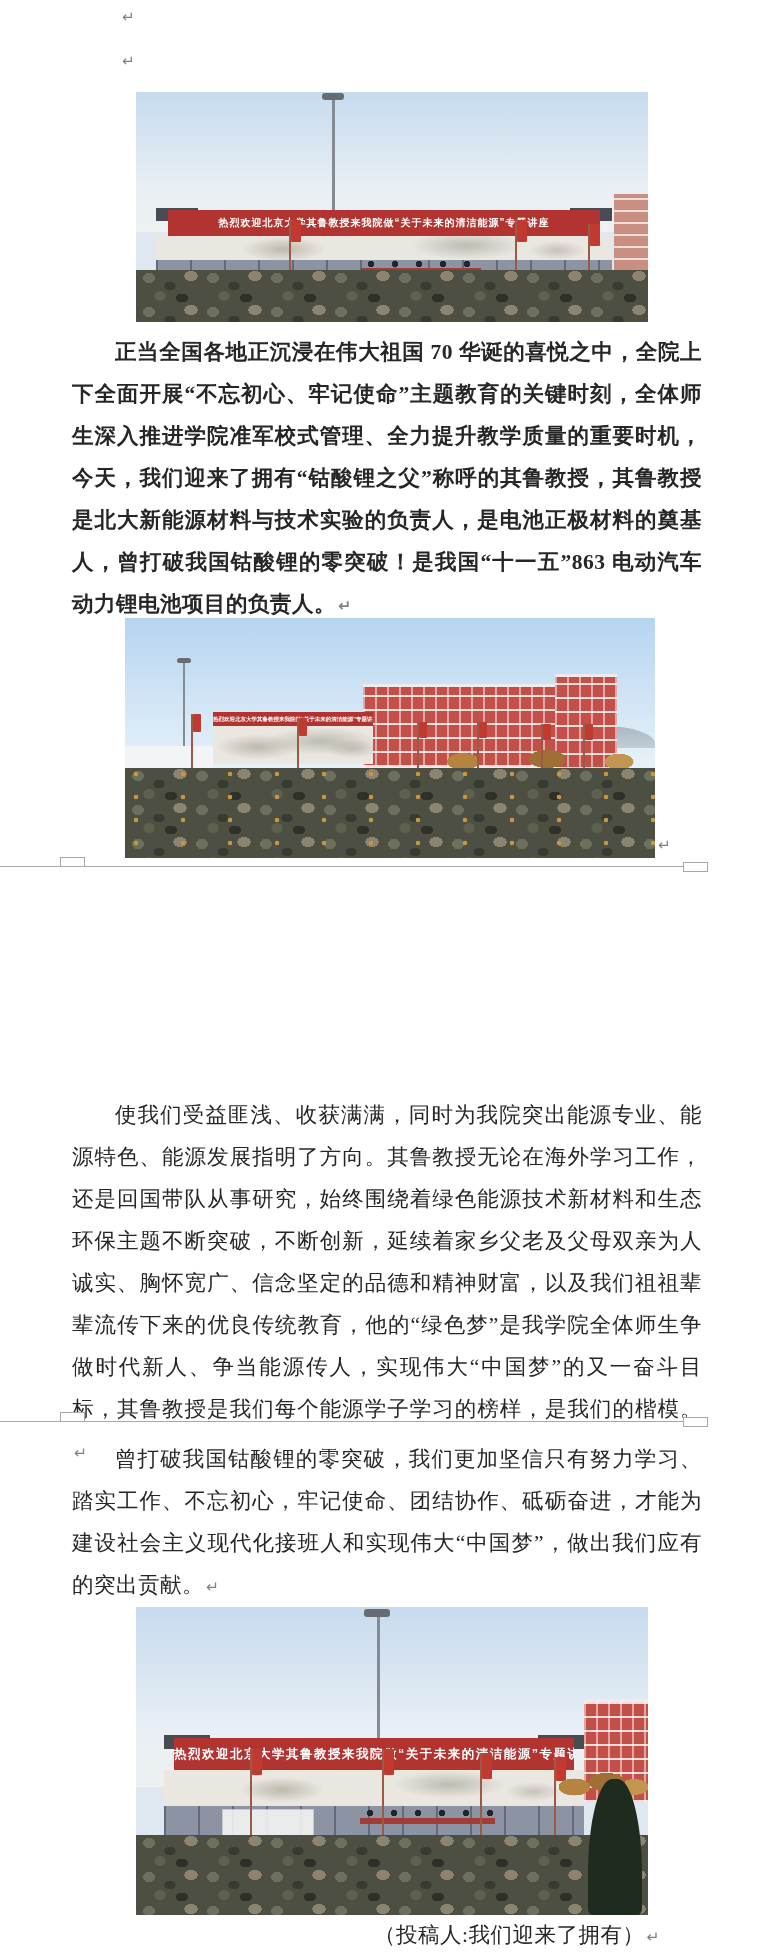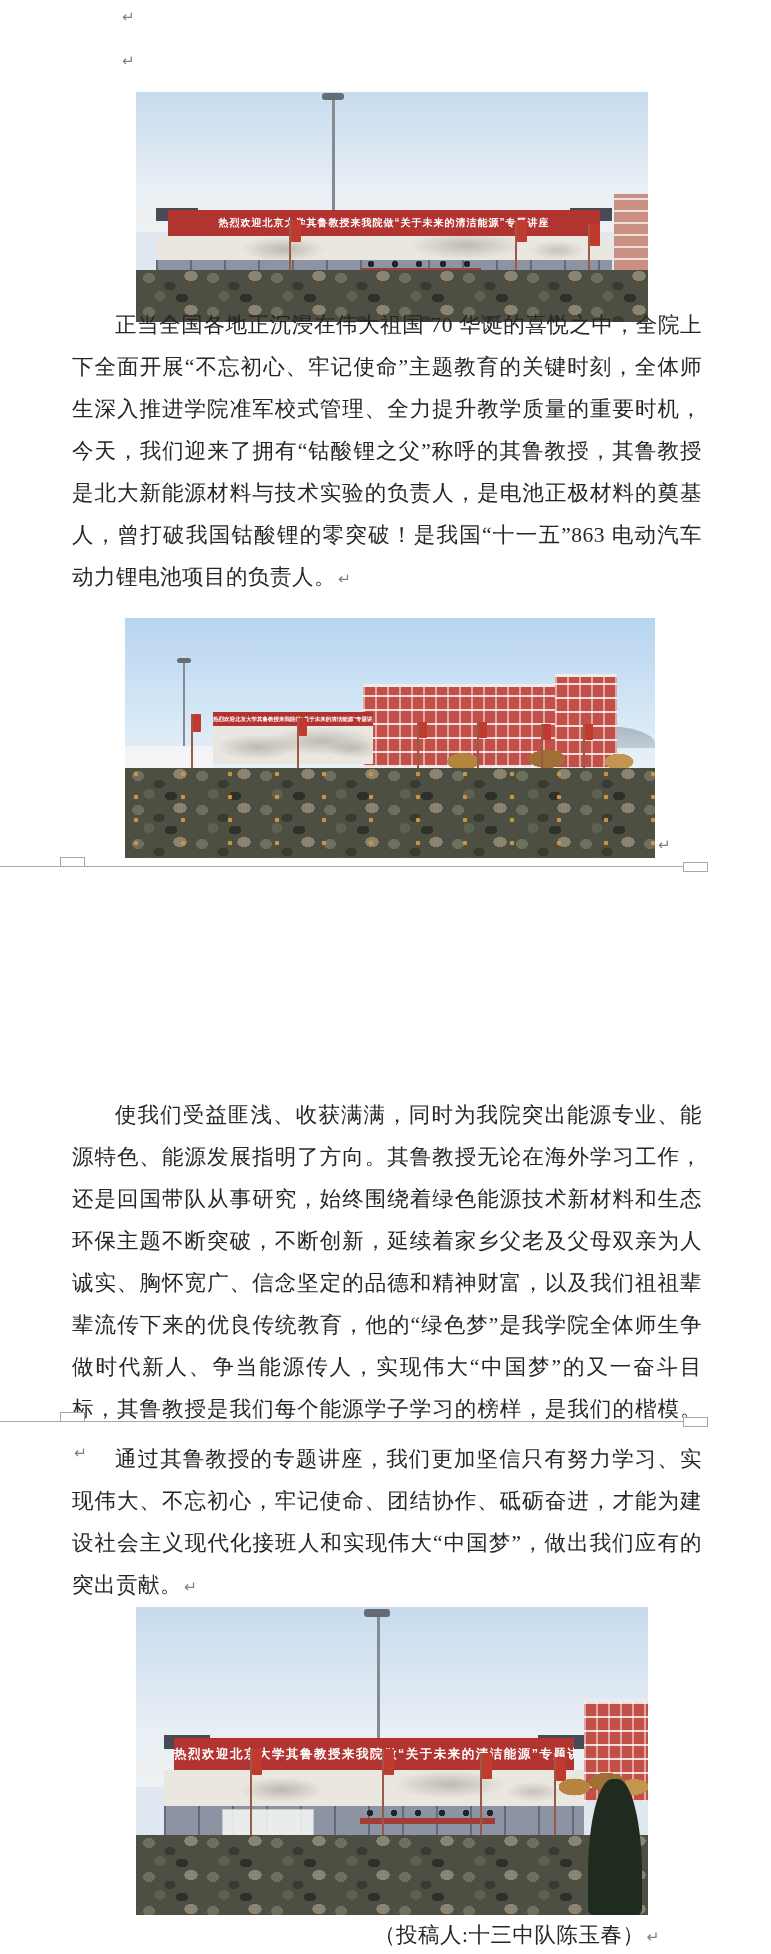--- a/index.html
+++ b/index.html
@@ -123,21 +123,21 @@
       </div>
     <div class="flagpole" style="left:379px;top:128px;height:64px;">
         <div class="flagcloth"></div>
       </div>
     <div class="flagpole" style="left:452px;top:132px;height:58px;">
         <div class="flagcloth"></div>
       </div>
     <div class="abs crowd" style="left:0;top:178px;width:100%;height:52px;"></div>
   </div>
 
-  <p class="para" style="top:304px;"><span>正当全国各地正沉浸在伟大祖国 70 华诞的喜悦之中，全院上下全面开展“不忘初心、牢记使命”主题教育的关键时刻，全体师生深入推进学院准军校式管理、全力提升教学质量的重要时机，今天，我们迎来了拥有“钴酸锂之父”称呼的其鲁教授，其鲁教授是北大新能源材料与技术实验的负责人，是电池正极材料的奠基人，曾打破我国钴酸锂的零突破！是我国“十一五”863 电动汽车动力锂电池项目的负责人。</span><span class="mark">↵</span></p>
+  <p class="para" style="top:331px;font-weight:bold;"><span>正当全国各地正沉浸在伟大祖国 70 华诞的喜悦之中，全院上下全面开展“不忘初心、牢记使命”主题教育的关键时刻，全体师生深入推进学院准军校式管理、全力提升教学质量的重要时机，今天，我们迎来了拥有“钴酸锂之父”称呼的其鲁教授，其鲁教授是北大新能源材料与技术实验的负责人，是电池正极材料的奠基人，曾打破我国钴酸锂的零突破！是我国“十一五”863 电动汽车动力锂电池项目的负责人。</span><span class="mark">↵</span></p>
 
   <div class="photo" style="left:125px;top:618px;width:530px;height:240px;">
     <div class="abs sky2" style="left:0;top:0;right:0;height:150px;"></div>
     <div class="abs pole" style="left:58px;top:44px;width:2px;height:96px;"></div>
     <div class="abs lampx" style="left:52px;top:40px;width:14px;height:5px;"></div>
     <div class="abs mtn" style="right:0;top:108px;width:130px;height:22px;"></div>
     <div class="abs bldgred" style="left:238px;top:66px;width:196px;height:80px;"></div>
     <div class="abs bldgred" style="left:430px;top:56px;width:62px;height:92px;"></div>
 
     <div class="abs" style="left:88px;top:94px;width:160px;height:52px;">
@@ -178,21 +178,21 @@
 
 
   <p class="para" style="top:1094px;"><span>使我们受益匪浅、收获满满，同时为我院突出能源专业、能源特色、能源发展指明了方向。其鲁教授无论在海外学习工作，还是回国带队从事研究，始终围绕着绿色能源技术新材料和生态环保主题不断突破，不断创新，延续着家乡父老及父母双亲为人诚实、胸怀宽广、信念坚定的品德和精神财富，以及我们祖祖辈辈流传下来的优良传统教育，他的“绿色梦”是我学院全体师生争做时代新人、争当能源传人，实现伟大“中国梦”的又一奋斗目标，其鲁教授是我们每个能源学子学习的榜样，是我们的楷模。</span><span class="mark">↵</span></p>
 
   <div class="pbreak" style="top:1421px;">
     <div class="pline"></div>
     <div class="pbox pbox-l"></div>
     <div class="pbox pbox-r"></div>
   </div>
 
-  <p class="para" style="top:1438px;"><span>通过其鲁教授的专题讲座，我们更加坚信只有努力学习、实现伟大、不忘初心，牢记使命、团结协作、砥砺奋进，才能为建设社会主义现代化接班人和实现伟大“中国梦”，做出我们应有的突出贡献。</span><span class="mark">↵</span></p>
+  <p class="para" style="top:1438px;"><span>曾打破我国钴酸锂的零突破，我们更加坚信只有努力学习、踏实工作、不忘初心，牢记使命、团结协作、砥砺奋进，才能为建设社会主义现代化接班人和实现伟大“中国梦”，做出我们应有的突出贡献。</span><span class="mark">↵</span></p>
 
   <div class="photo" style="left:136px;top:1607px;width:512px;height:308px;">
     <div class="abs sky1" style="left:0;top:0;right:0;height:180px;"></div>
     <div class="abs pole" style="left:241px;top:8px;width:3px;height:140px;"></div>
     <div class="abs lampx" style="left:228px;top:2px;width:26px;height:8px;"></div>
     <div class="abs bldgred" style="left:448px;top:92px;width:64px;height:100px;"></div>
 
     <div class="abs" style="left:28px;top:128px;width:420px;height:110px;">
       <div class="abs endcap" style="left:0;top:0;width:46px;height:14px;"></div>
       <div class="abs endcap" style="right:0;top:0;width:46px;height:14px;"></div>
@@ -213,15 +213,15 @@
         <div class="flagcloth" style="height:26px;"></div>
       </div>
     <div class="flagpole" style="left:418px;top:150px;height:88px;">
         <div class="flagcloth" style="height:24px;"></div>
       </div>
     <div class="abs treeline" style="left:420px;top:150px;width:92px;height:50px;"></div>
     <div class="abs crowd" style="left:0;top:228px;width:100%;height:80px;"></div>
     <div class="abs officer" style="left:452px;top:172px;width:54px;height:136px;"></div>
   </div>
 
-  <p class="caption" style="top:1914px;"><span>（投稿人:十三中队陈玉春）</span><span class="mark">↵</span></p>
+  <p class="caption" style="top:1914px;"><span>（投稿人:我们迎来了拥有）</span><span class="mark">↵</span></p>
 
 </div>
 
 </body></html>

